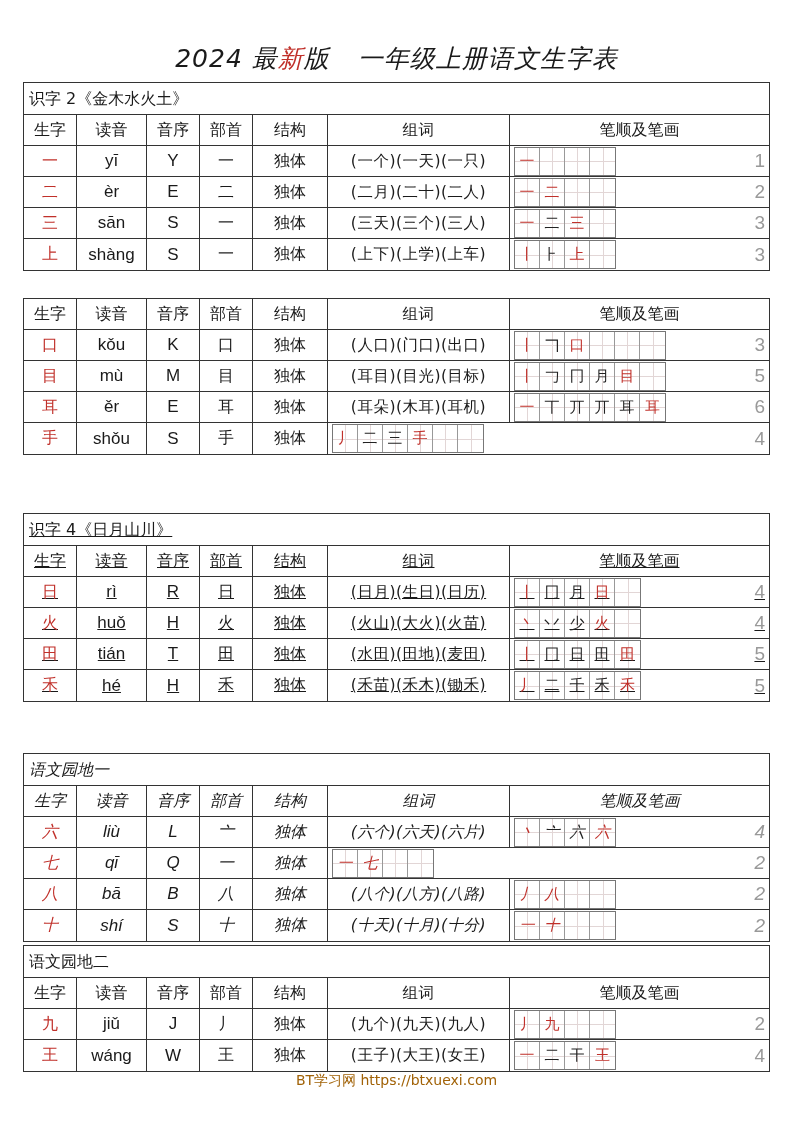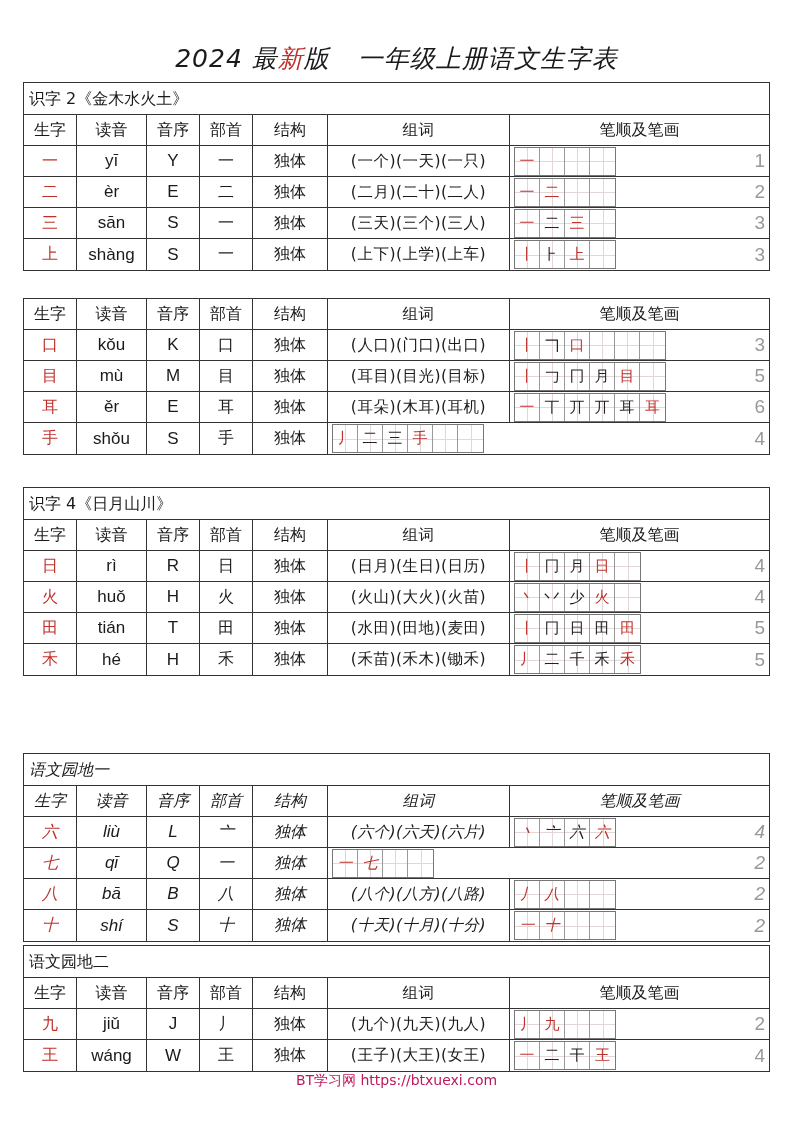--- a/index.html
+++ b/index.html
@@ -19,21 +19,21 @@
   .pinyin { font-family:"Liberation Sans", sans-serif; font-size:17px; }
   .grid { display:flex; border:1.2px solid #777; height:27px; }
   .box { width:25px; height:27px; border-right:1px solid #999; box-sizing:border-box; position:relative; display:flex; align-items:center; justify-content:center; font-size:15px; }
   .box:last-child { border-right:none; }
   .box::before { content:""; position:absolute; left:50%; top:0; bottom:0; border-left:1px solid #e2d6d6; }
   .box::after { content:""; position:absolute; top:50%; left:0; right:0; border-top:1px solid #e2d6d6; }
   .box span { position:relative; z-index:1; }
   .box .r { color:#c0302a; }
   .box .k { color:#222; }
   .count { color:#999; font-size:19px; font-family:"Liberation Sans", sans-serif; font-weight:300; }
-  .footer { position:absolute; top:1072px; left:0; width:793px; text-align:center; font-size:14px; color:#be185d; }
+  .footer { position:absolute; top:1072px; left:0; width:793px; text-align:center; font-size:14px; color:#a16207; }
 </style>
 </head>
 <body>
 
 <div class="title">
   <span>2024 最</span><span class="red">新</span><span>版</span><span class="gap"></span><span>一年级上册语文生字表</span>
 </div>
 
 <div id="sections">
     <div class="section" style="top: 82px;">
@@ -249,21 +249,21 @@
             <div class="box">
               <span class="r">手</span>
             </div>
             <div class="box"></div>
             <div class="box"></div>
           </div>
         <span class="count">4</span>
       </div>
     </div>
     </div>
-    <div class="section" style="top: 487px;">
+    <div class="section" style="top: 513px; text-decoration: underline;">
       <div class="sec-title">识字 4《日月山川》</div>
       <div class="row hdr">
         <div class="cell c1">生字</div>
         <div class="cell c2">读音</div>
         <div class="cell c3">音序</div>
         <div class="cell c4">部首</div>
         <div class="cell c5">结构</div>
         <div class="cell c6">组词</div>
         <div class="cell c7">笔顺及笔画</div>
       </div>

